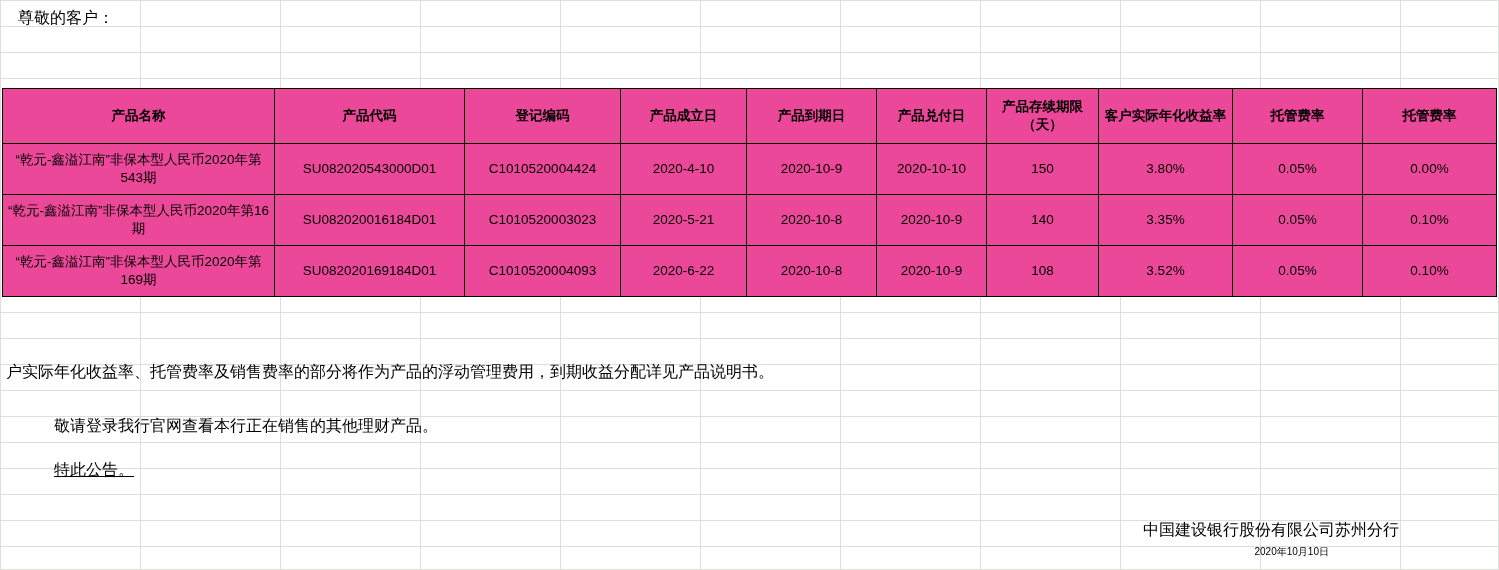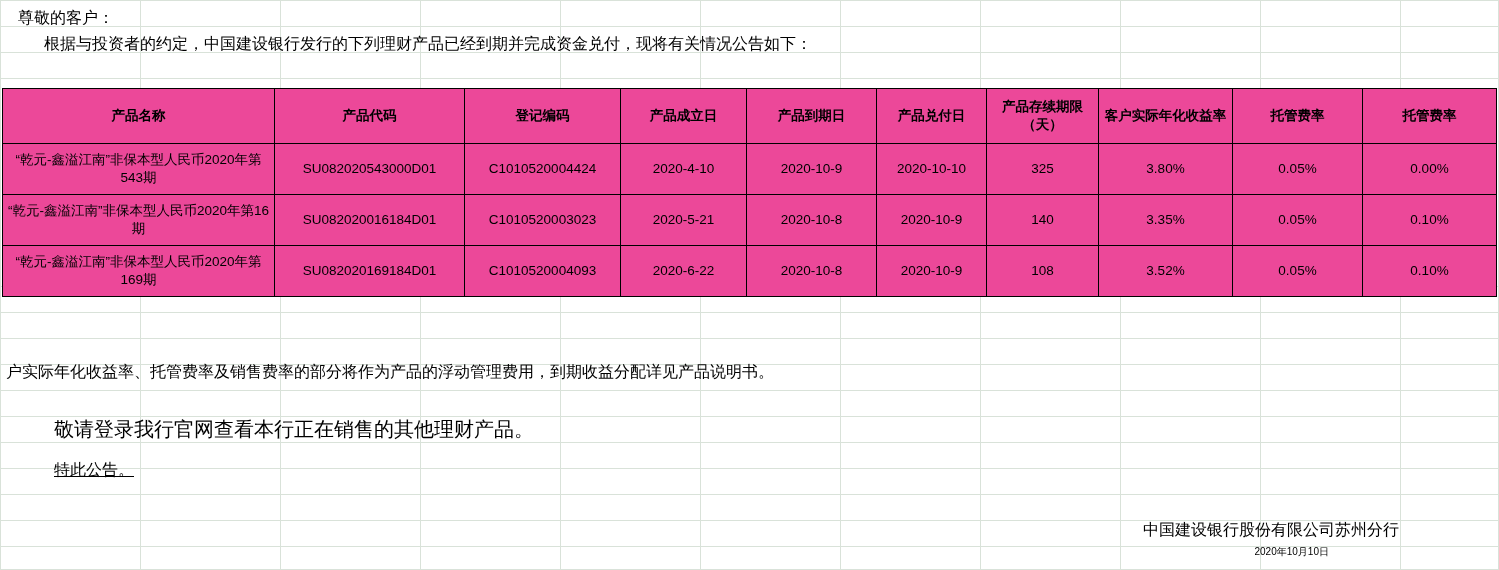--- a/index.html
+++ b/index.html
@@ -106,21 +106,21 @@
   .after-2 {
     position: absolute;
     left: 6px;
     top: 360px;
     font-size: 16px;
   }
   .after-3 {
     position: absolute;
     left: 54px;
     top: 414px;
-    font-size: 20px;
+    font-size: 16px;
     text-align: center;
   }
   .after-4 {
     position: absolute;
     left: 54px;
     top: 458px;
     font-size: 16px;
     text-decoration: underline;
   }
 
@@ -167,21 +167,20 @@
     <div class="vline" style="left: 980px;"></div>
     <div class="vline" style="left: 1120px;"></div>
     <div class="vline" style="left: 1260px;"></div>
     <div class="vline" style="left: 1400px;"></div>
     <div class="vline" style="left: 1498px;"></div>
   </div>
 
 <div class="page">
 
   <div class="para p-greeting">尊敬的客户：</div>
-  <div class="para p-intro">根据与投资者的约定，中国建设银行发行的下列理财产品已经到期并完成资金兑付，现将有关情况公告如下：</div>
 
   <table class="announce">
     <colgroup>
       <col style="width:272px">
       <col style="width:190px">
       <col style="width:156px">
       <col style="width:126px">
       <col style="width:130px">
       <col style="width:110px">
       <col style="width:112px">
@@ -204,21 +203,21 @@
       </tr>
     </thead>
     <tbody>
       <tr>
         <td class="prodname">“乾元-鑫溢江南”非保本型人民币2020年第543期</td>
         <td>SU082020543000D01</td>
         <td>C1010520004424</td>
         <td>2020-4-10</td>
         <td>2020-10-9</td>
         <td>2020-10-10</td>
-        <td>325</td>
+        <td>150</td>
         <td>3.80%</td>
         <td>0.05%</td>
         <td>0.00%</td>
       </tr>
       <tr>
         <td class="prodname">“乾元-鑫溢江南”非保本型人民币2020年第16期</td>
         <td>SU082020016184D01</td>
         <td>C1010520003023</td>
         <td>2020-5-21</td>
         <td>2020-10-8</td>

